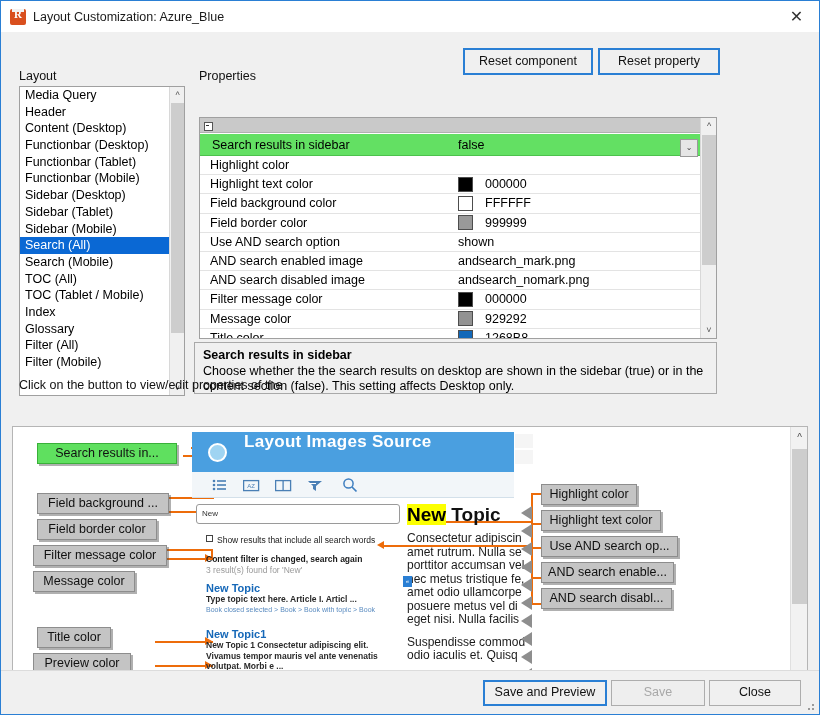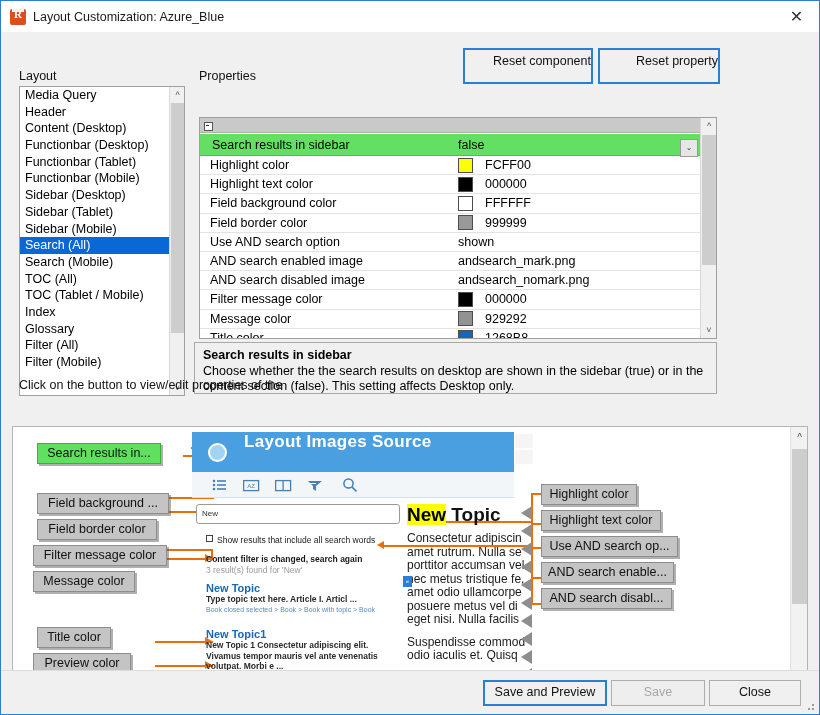--- a/index.html
+++ b/index.html
@@ -60,28 +60,28 @@
 
   .section-label {
     position: absolute;
     font-size: 12.5px;
     color: #111;
   }
 
   
   .topbtn {
     position: absolute;
-    height: 36px;
+    height: 27px;
     background: #f0f0f0;
     border: 2px solid #2a7fd4;
     font-family: "Liberation Sans", sans-serif;
     font-size: 12.5px;
     color: #111;
     cursor: default;
-    text-align: right;
+    text-align: center;
     line-height: 23px;
   }
   #btn-reset-component { left: 462px; top: 16px; width: 130px; }
   #btn-reset-property  { left: 597px; top: 16px; width: 122px; }
 
   
   #layout-label { left: 18px; top: 37px; }
   #layout-list {
     position: absolute; left: 18px; top: 54px;
     width: 166px; height: 310px;
@@ -428,24 +428,20 @@
       <div id="props-rows">
           <div class="prow sel">
             <div class="pname">Search results in sidebar</div>
             <div class="pval">
               <span>false</span>
               <span class="dropbtn">⌄</span>
             </div>
           </div>
           <div class="prow">
             <div class="pname">Highlight color</div>
-            <div class="pval">
-              <span class="swatch" style="background: rgb(252, 255, 0);"></span>
-              <span>FCFF00</span>
-            </div>
           </div>
           <div class="prow">
             <div class="pname">Highlight text color</div>
             <div class="pval">
               <span class="swatch" style="background: rgb(0, 0, 0);"></span>
               <span>000000</span>
             </div>
           </div>
           <div class="prow">
             <div class="pname">Field background color</div>
@@ -545,21 +541,21 @@
       <div class="ln lnh" style="left:370px;top:118px;width:150px;"></div>
       <div class="arw l" style="left:364px;top:114px;"></div>
       <div class="ln lnv" style="left:518px;top:96px;height:24px;"></div>
       <div class="ln lnh" style="left:518px;top:96px;width:12px;"></div>
 
       <div class="ln lnv" style="left:518px;top:120px;height:58px;"></div>
       <div class="ln lnh" style="left:518px;top:120px;width:12px;"></div>
       <div class="ln lnh" style="left:518px;top:150px;width:12px;"></div>
       <div class="ln lnh" style="left:518px;top:176px;width:12px;"></div>
 
-      <div class="cbtn green" id="co-l0" style="left:24px;top:16px;width:124px;">Search results in...</div>
+      <div class="cbtn green" id="co-l0" style="left:24px;top:16px;width:140px;">Search results in...</div>
       <div class="cbtn" id="co-l1" style="left:24px;top:66px;width:132px;">Field background ...</div>
       <div class="cbtn" id="co-l2" style="left:24px;top:92px;width:120px;">Field border color</div>
       <div class="cbtn" id="co-l3" style="left:20px;top:118px;width:134px;">Filter message color</div>
       <div class="cbtn" id="co-l4" style="left:20px;top:144px;width:102px;">Message color</div>
       <div class="cbtn" id="co-l5" style="left:24px;top:200px;width:74px;">Title color</div>
       <div class="cbtn" id="co-l6" style="left:20px;top:226px;width:98px;">Preview color</div>
 
       <div class="cbtn" id="co-r0" style="left:528px;top:57px;width:96px;">Highlight color</div>
       <div class="cbtn" id="co-r1" style="left:528px;top:83px;width:120px;">Highlight text color</div>
       <div class="cbtn" id="co-r2" style="left:528px;top:109px;width:137px;">Use AND search op...</div>

